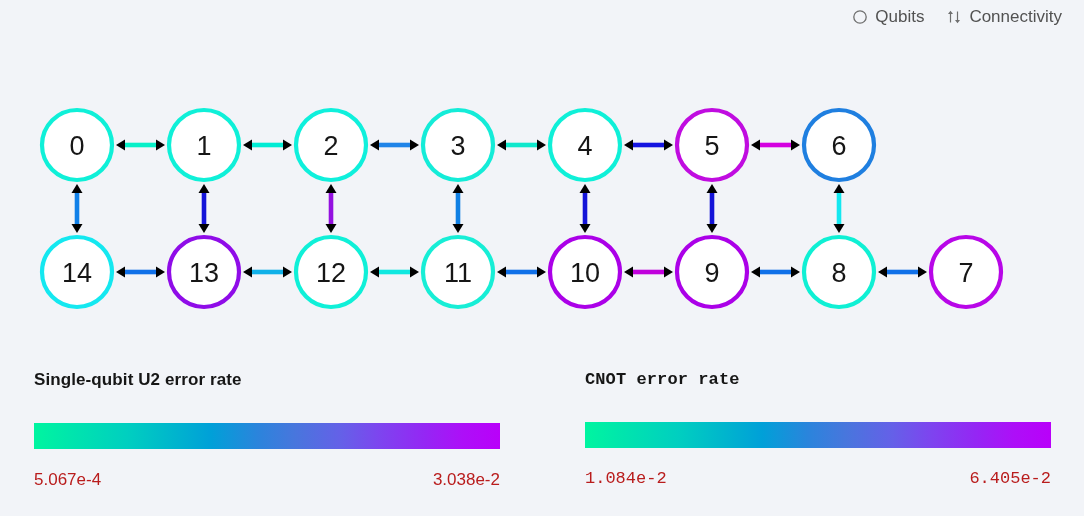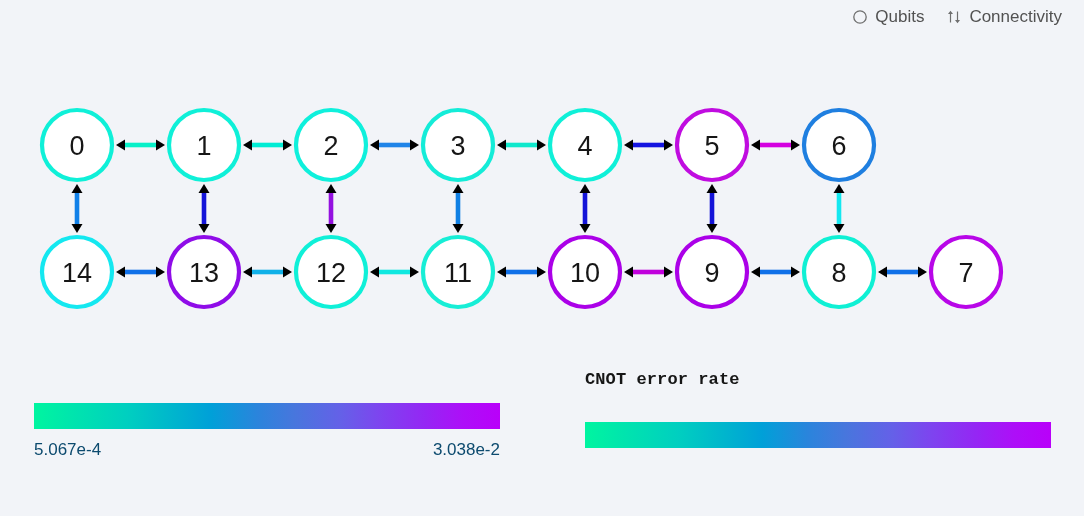--- a/index.html
+++ b/index.html
@@ -41,21 +41,21 @@
   }
   .cbar-strip{
     height:26px;width:100%;margin-top:33px;
     background:linear-gradient(to right,
       #00f5a0 0%, #00e5ad 8%, #00cfc0 20%, #00b5cd 30%,
       #00a0d8 38%, #2b84dc 48%, #4876dd 56%, #6560e8 66%,
       #7d45ef 74%, #9526f4 84%, #ad0ff8 92%, #b900fa 100%);
   }
   .cbar-ticks{
     display:flex;justify-content:space-between;
-    font-size:17px;color:#0c4a6e;margin-top:11px;text-align:right;
+    font-size:17px;color:#b91c1c;margin-top:21px;text-align:right;
   }
   .tick{white-space:nowrap;}
 </style>
 </head>
 <body>
 
 <div id="root">
 
   <div class="toplegend">
     <div class="tl-item">
@@ -245,25 +245,30 @@
           <g>
             <circle cx="77" cy="272" r="35" fill="#ffffff" stroke="#14e8f0" stroke-width="4.2"></circle>
             <text x="77" y="273" class="node-label">14</text>
           </g>
         </g>
       </svg>
   </div>
 
   <div id="cbars">
       <div class="cbar" style="left: 34px; top: 370px; width: 466px;">
+        <div class="cbar-title">Single-qubit U2 error rate</div>
         <div class="cbar-strip"></div>
         <div class="cbar-ticks">
           <span class="tick">5.067e-4</span>
           <span class="tick">3.038e-2</span>
         </div>
       </div>
       <div class="cbar" style="left: 585px; top: 370px; width: 466px; font-family: Liberation Mono, monospace;">
         <div class="cbar-title">CNOT error rate</div>
         <div class="cbar-strip"></div>
+        <div class="cbar-ticks">
+          <span class="tick">1.084e-2</span>
+          <span class="tick">6.405e-2</span>
+        </div>
       </div>
     </div>
 
 </div>
 
 </body></html>

